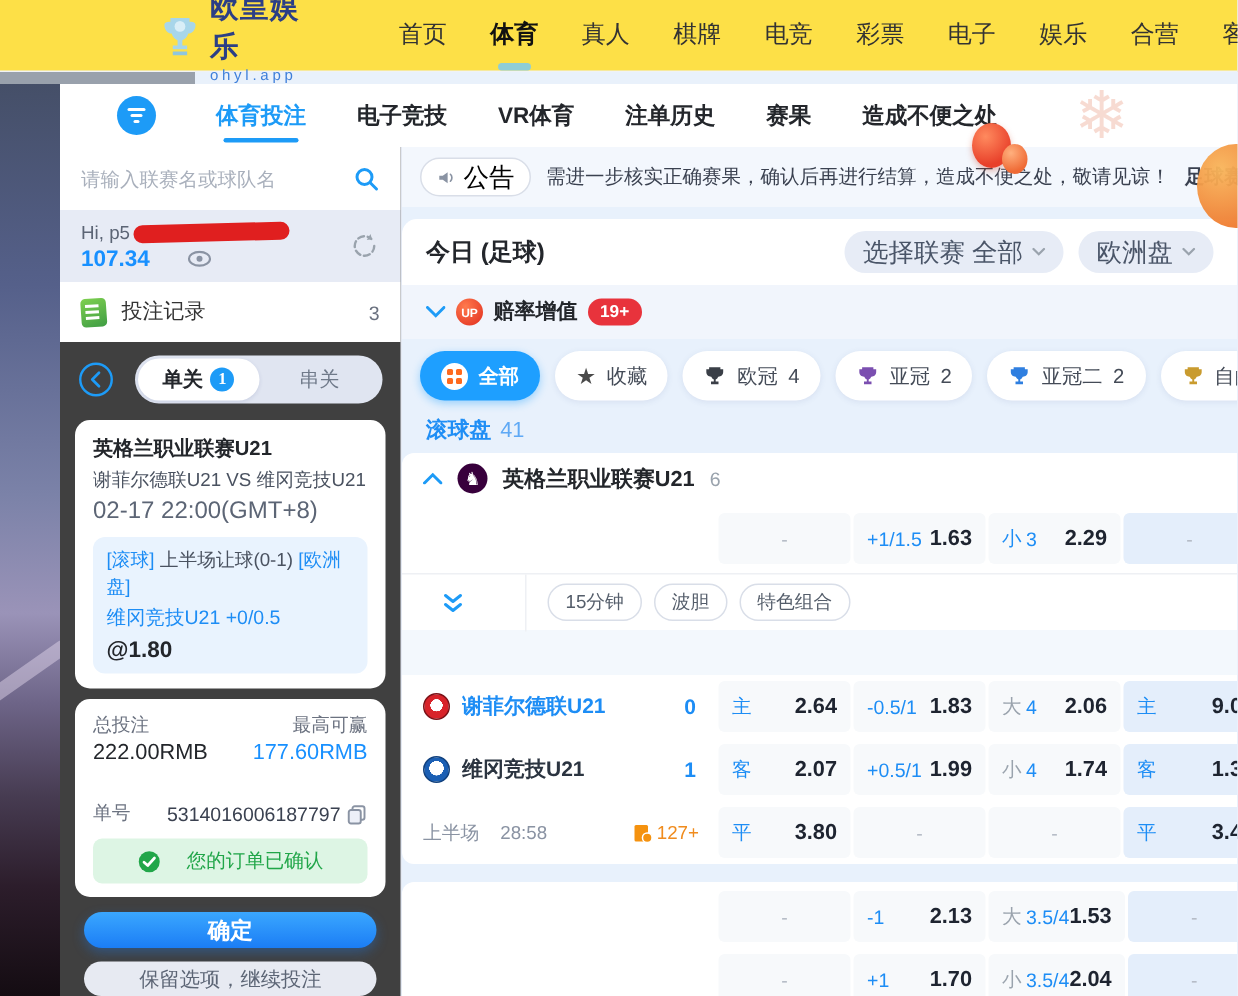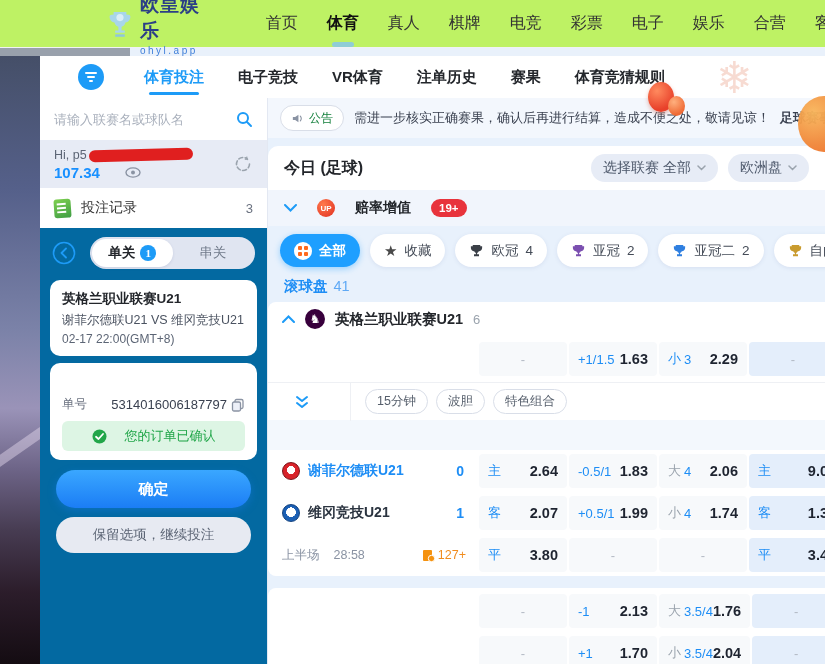--- a/index.html
+++ b/index.html
@@ -1,21 +1,21 @@
 <!DOCTYPE html>
 <html><head>
 <meta charset="utf-8">
 <style>
   * { margin:0; padding:0; box-sizing:border-box; }
   html,body { width:825px; height:664px; overflow:hidden; }
   body { font-family:"Liberation Sans","DejaVu Sans",sans-serif; background:#e8f1fc; position:relative; color:#333; }
   svg { display:block; }
 
   
-  .header { position:absolute; top:0; left:0; width:825px; height:48px; background:#bef264; display:flex; align-items:center; z-index:30; border-bottom:1px solid #f0f2f5; }
+  .header { position:absolute; top:0; left:0; width:825px; height:48px; background:#fde047; display:flex; align-items:center; z-index:30; border-bottom:1px solid #f0f2f5; }
   .logo { display:flex; align-items:center; gap:8px; margin-left:108px; cursor:pointer; }
   .logo-text .bname { font-size:19px; font-weight:bold; color:#2b3f86; letter-spacing:1px; }
   .logo-text .bdomain { font-size:10px; color:#3f7fd9; letter-spacing:2.5px; margin-top:1px; }
   .topnav { display:flex; align-items:center; gap:29px; margin-left:62px; }
   .tn { font-size:16px; color:#333; cursor:pointer; position:relative; white-space:nowrap; }
   .tn.active { font-weight:bold; color:#111; }
   .tn.active::after { content:""; position:absolute; left:15%; right:15%; bottom:-13px; height:5px; border-radius:3px; background:#8fcdd6; }
 
   .gapstrip { position:absolute; top:48px; left:0; width:825px; height:8px; background:#e9f1fb; z-index:5; }
   .gapstrip::before { content:""; position:absolute; left:0; top:0; width:130px; height:8px; background:#99a1ac; }
@@ -34,21 +34,21 @@
   .sn.active::after { content:""; position:absolute; left:8%; right:8%; bottom:-8px; height:3px; border-radius:2px; background:#1d9bf7; }
 
   
   .deco { position:absolute; z-index:25; pointer-events:none; }
   .snow::before { content:"❄"; font-size:44px; color:#f6d3c8; opacity:.8; }
   .ball1 { width:26px; height:30px; border-radius:50%; background:radial-gradient(circle at 35% 30%,#ff8a5e,#e8402a 70%); box-shadow:0 2px 4px rgba(200,60,30,.35); }
   .ball2 { width:17px; height:20px; border-radius:50%; background:radial-gradient(circle at 35% 30%,#ffb07e,#ef6a35 70%); }
   .edgeblob { width:52px; height:56px; border-radius:50%; background:radial-gradient(circle at 30% 30%,#f9b65b,#ef7a2f 75%); opacity:.95; }
 
   
-  .sidebar { position:absolute; top:98px; left:40px; width:228px; height:566px; background:#0369a1; z-index:10; display:flex; flex-direction:column; border-right:1px solid #e3e8f2; }
+  .sidebar { position:absolute; top:98px; left:40px; width:228px; height:566px; background:#404040; z-index:10; display:flex; flex-direction:column; border-right:1px solid #e3e8f2; }
   .search-row { background:#fff; height:42px; flex:0 0 42px; display:flex; align-items:center; padding:0 14px; }
   .search-row input { flex:1; border:none; outline:none; font-size:13px; color:#333; background:transparent; }
   .search-row input::placeholder { color:#a9b0bc; }
   .user-row { background:#e7ebf5; flex:0 0 48px; display:flex; align-items:center; padding:0 14px; }
   .user-left { flex:1; }
   .greet-line { display:flex; align-items:center; gap:2px; font-size:12.5px; color:#5c6575; }
   .redact { width:104px; height:12px; background:#e01f1f; border-radius:6px; transform:rotate(-1.5deg); }
   .bal-line { display:flex; align-items:center; gap:25px; margin-top:2px; }
   .balance { font-size:15px; font-weight:bold; color:#1890ff; }
   .records-row { background:#fff; flex:0 0 40px; display:flex; align-items:center; padding:0 14px; gap:10px; cursor:pointer; }
@@ -60,21 +60,21 @@
   .slip { flex:1; padding-top:6px; overflow:hidden; display:flex; flex-direction:column; }
   .slip-tabs { display:flex; align-items:center; padding:0 12px; flex:0 0 38px; }
   .pill-group { flex:1; margin-left:14px; background:#e0e5f1; border-radius:17px; height:32px; display:flex; align-items:center; padding:2px; }
   .ptab { flex:1; height:28px; border-radius:14px; display:flex; align-items:center; justify-content:center; gap:5px; font-size:13.5px; color:#707a8a; cursor:pointer; }
   .ptab.active { background:#fff; color:#23262b; font-weight:bold; box-shadow:0 1px 3px rgba(40,60,120,.12);font-family:Liberation Serif, serif; }
   .ptab .cnt { width:16px; height:16px; border-radius:50%; background:#1d9bf7; color:#fff; font-size:11px; display:flex; align-items:center; justify-content:center; font-weight:bold; }
 
   .bet-card { background:#fff; border-radius:10px; margin:8px 10px 0; padding:10px 12px; }
   .bc-league { font-size:13.5px; font-weight:bold; color:#23262b; }
   .bc-teams { font-size:12.5px; color:#4a5260; line-height:1.45; margin-top:3px; }
-  .bc-time { font-size:12px; color:#5c6575; margin-top:3px; }
+  .bc-time { font-size:16px; color:#5c6575; margin-top:3px; }
   .market-box { background:#e9f3fe; border-radius:8px; padding:7px 9px; margin-top:8px; }
   .mb-line1 { font-size:12.5px; line-height:1.4; }
   .mb-tag { color:#1d8df5; }
   .mb-mid { color:#4a5260; }
   .mb-sel { font-size:13px; color:#1d8df5; margin-top:3px; }
   .mb-odds { font-size:15px; font-weight:bold; color:#23262b; margin-top:4px; }
 
   .totals-card { background:#fff; border-radius:10px; margin:7px 10px 0; padding:9px 12px; }
   .tc-row { display:flex; justify-content:space-between; }
   .tc-col .lab { font-size:12.5px; color:#6b7280; }
@@ -87,29 +87,29 @@
   .confirm-box { margin-top:8px; background:#ddf5e4; border-radius:6px; height:30px; display:flex; align-items:center; justify-content:center; gap:18px; }
   .confirm-box span { font-size:13px; color:#21a649; }
 
   .btn-confirm { margin:10px 16px 0; height:38px; border-radius:19px; background:linear-gradient(180deg,#3aa7ff,#1b7df5); color:#fff; font-size:15px; font-weight:bold; display:flex; align-items:center; justify-content:center; cursor:pointer; box-shadow:0 3px 8px rgba(27,125,245,.35); }
   .btn-keep { margin:9px 16px 0; height:36px; border-radius:18px; background:#e7eaf2; color:#5c6575; font-size:13.5px; display:flex; align-items:center; justify-content:center; cursor:pointer; }
 
   
   .main { position:absolute; top:98px; left:268px; width:557px; height:566px; overflow:hidden; z-index:10; }
   .notice { height:40px; display:flex; align-items:center; padding:0 12px; gap:10px; background:#f3f7fd; overflow:hidden; }
   .notice-pill { background:#fff; border:1px solid #d9dee8; border-radius:14px; height:26px; padding:0 10px; display:flex; align-items:center; gap:5px; flex:0 0 auto; }
-  .notice-pill span { font-size:12px; color:#15803d; }
+  .notice-pill span { font-size:17px; color:#000000; }
   .notice-msg { font-size:13px; color:#3a4150; white-space:nowrap; }
   .notice-tail { font-size:13px; color:#3a4150; white-space:nowrap; margin-left:auto; font-weight:bold; }
 
   .today-card { margin-top:8px; background:#fff; border-radius:10px 0 0 0; height:44px; display:flex; align-items:center; padding:0 16px; }
   .today-title { font-size:16px; font-weight:bold; color:#23262b; flex:1; }
-  .filter-pill { background:#e7ecf6; border-radius:14px; height:28px; padding:0 12px; display:flex; align-items:center; gap:6px; font-size:14px; color:#4a5568; margin-left:10px; cursor:pointer; }
-
-  .boost-row { background:#f1f5fc; height:36px; display:flex; align-items:center; padding:0 16px; gap:20px; }
+  .filter-pill { background:#e7ecf6; border-radius:14px; height:28px; padding:0 12px; display:flex; align-items:center; gap:6px; font-size:17px; color:#4a5568; margin-left:10px; cursor:pointer; }
+
+  .boost-row { background:#f1f5fc; height:36px; display:flex; align-items:center; padding:0 16px; gap:7px; }
   .up-badge { width:18px; height:18px; border-radius:50%; background:radial-gradient(circle at 35% 30%,#ff7a4d,#e8402a 75%); color:#fff; font-size:8px; font-weight:bold; display:flex; align-items:center; justify-content:center; }
   .boost-label { font-size:14px; font-weight:bold; color:#23262b; }
   .boost-cnt { background:#e8333c; border-radius:9px; height:18px; padding:0 8px; color:#fff; font-size:11.5px; font-weight:bold; display:flex; align-items:center; }
 
   .chips-row { display:flex; align-items:center; gap:10px; padding:8px 0 8px 12px; overflow:hidden; }
   .chip { background:#fff; border-radius:17px; height:33px; padding:0 14px; display:flex; align-items:center; gap:7px; font-size:13.5px; color:#444b57; box-shadow:0 1px 4px rgba(60,80,140,.10); cursor:pointer; white-space:nowrap; flex:0 0 auto; }
   .chip.active { background:#1e9fff; color:#fff; font-weight:bold; box-shadow:0 2px 6px rgba(30,159,255,.4); }
   .chip .star { font-size:15px; color:#4a4a4a; }
   .grid-ic { width:18px; height:18px; border-radius:50%; background:#fff; display:flex; align-items:center; justify-content:center; }
 
@@ -202,21 +202,21 @@
       <rect x="3" y="5" width="8" height="2" rx="1" fill="#fff"></rect>
       <rect x="5" y="9" width="4" height="2" rx="1" fill="#fff"></rect>
     </svg>
   </div>
   <div class="sn-tabs" data-interactable="false">
     <a class="sn active" data-interactable="true">体育投注</a>
     <a class="sn" data-interactable="true">电子竞技</a>
     <a class="sn" data-interactable="true">VR体育</a>
     <a class="sn" data-interactable="true">注单历史</a>
     <a class="sn" data-interactable="true">赛果</a>
-    <a class="sn" data-interactable="true">体育竞猜规则</a>
+    <a class="sn" data-interactable="true">造成不便之处</a>
   </div>
 </div>
 
 <div class="deco snow" style="top:52px;left:716px;" data-interactable="false"></div>
 <div class="deco ball1" style="top:82px;left:648px;" data-interactable="false"></div>
 <div class="deco ball2" style="top:96px;left:668px;" data-interactable="false"></div>
 <div class="deco edgeblob" style="top:96px;left:798px;" data-interactable="false"></div>
 
 <div class="sidebar" data-interactable="false">
   <div class="search-row" data-interactable="false">
@@ -267,23 +267,42 @@
         <div class="ptab" data-interactable="true">
           <span data-interactable="false">串关</span>
         </div>
       </div>
     </div>
 
     <div class="bet-card" data-interactable="false">
       <div class="bc-league" data-interactable="false">英格兰职业联赛U21</div>
       <div class="bc-teams" data-interactable="false">谢菲尔德联U21 VS 维冈竞技U21</div>
       <div class="bc-time" data-interactable="false">02-17 22:00(GMT+8)</div>
+      <div class="market-box" data-interactable="false">
+        <div class="mb-line1">
+          <span class="mb-tag" data-interactable="false">[滚球]</span>
+          <span class="mb-mid" data-interactable="false">上半场让球(0-1)</span>
+          <span class="mb-tag" data-interactable="false">[欧洲盘]</span>
+        </div>
+        <div class="mb-sel" data-interactable="false">维冈竞技U21 +0/0.5</div>
+        <div class="mb-odds" data-interactable="false">@1.80</div>
+      </div>
     </div>
 
     <div class="totals-card" data-interactable="false">
+      <div class="tc-row">
+        <div class="tc-col">
+          <div class="lab" data-interactable="false">总投注</div>
+          <div class="val" data-interactable="false">222.00RMB</div>
+        </div>
+        <div class="tc-col right">
+          <div class="lab" data-interactable="false">最高可赢</div>
+          <div class="val" data-interactable="false">177.60RMB</div>
+        </div>
+      </div>
       <div class="order-row">
         <span class="order-lab" data-interactable="false">单号</span>
         <span class="order-no" data-interactable="false">5314016006187797</span>
         <svg width="14" height="14" viewBox="0 0 14 14" style="margin-left:4px" data-interactable="true">
           <rect x="4" y="1.5" width="8" height="9" rx="1.5" fill="none" stroke="#8a93a3" stroke-width="1.3"></rect>
           <rect x="1.5" y="4" width="8" height="9" rx="1.5" fill="#edf0f8" stroke="#8a93a3" stroke-width="1.3"></rect>
         </svg>
       </div>
       <div class="confirm-box" data-interactable="false">
         <svg width="15" height="15" viewBox="0 0 15 15" data-interactable="false">
@@ -543,21 +562,21 @@
           <span class="c-left">
             <span class="c-line" data-interactable="false">-1</span>
           </span>
           <span class="c-val" data-interactable="false">2.13</span>
         </div>
       <div class="cell" data-interactable="true">
           <span class="c-left">
             <span class="c-pre" data-interactable="false">大</span>
             <span class="c-line" data-interactable="false">3.5/4</span>
           </span>
-          <span class="c-val" data-interactable="false">1.76</span>
+          <span class="c-val" data-interactable="false">1.53</span>
         </div>
       <div class="cell center halfcol" data-interactable="true">
           <span class="c-dash" data-interactable="false">-</span>
         </div>
     </div>
     <div class="grid-row match-row" data-interactable="false">
       <div class="team-col"></div>
       <div class="cell center" data-interactable="true">
           <span class="c-dash" data-interactable="false">-</span>
         </div>

